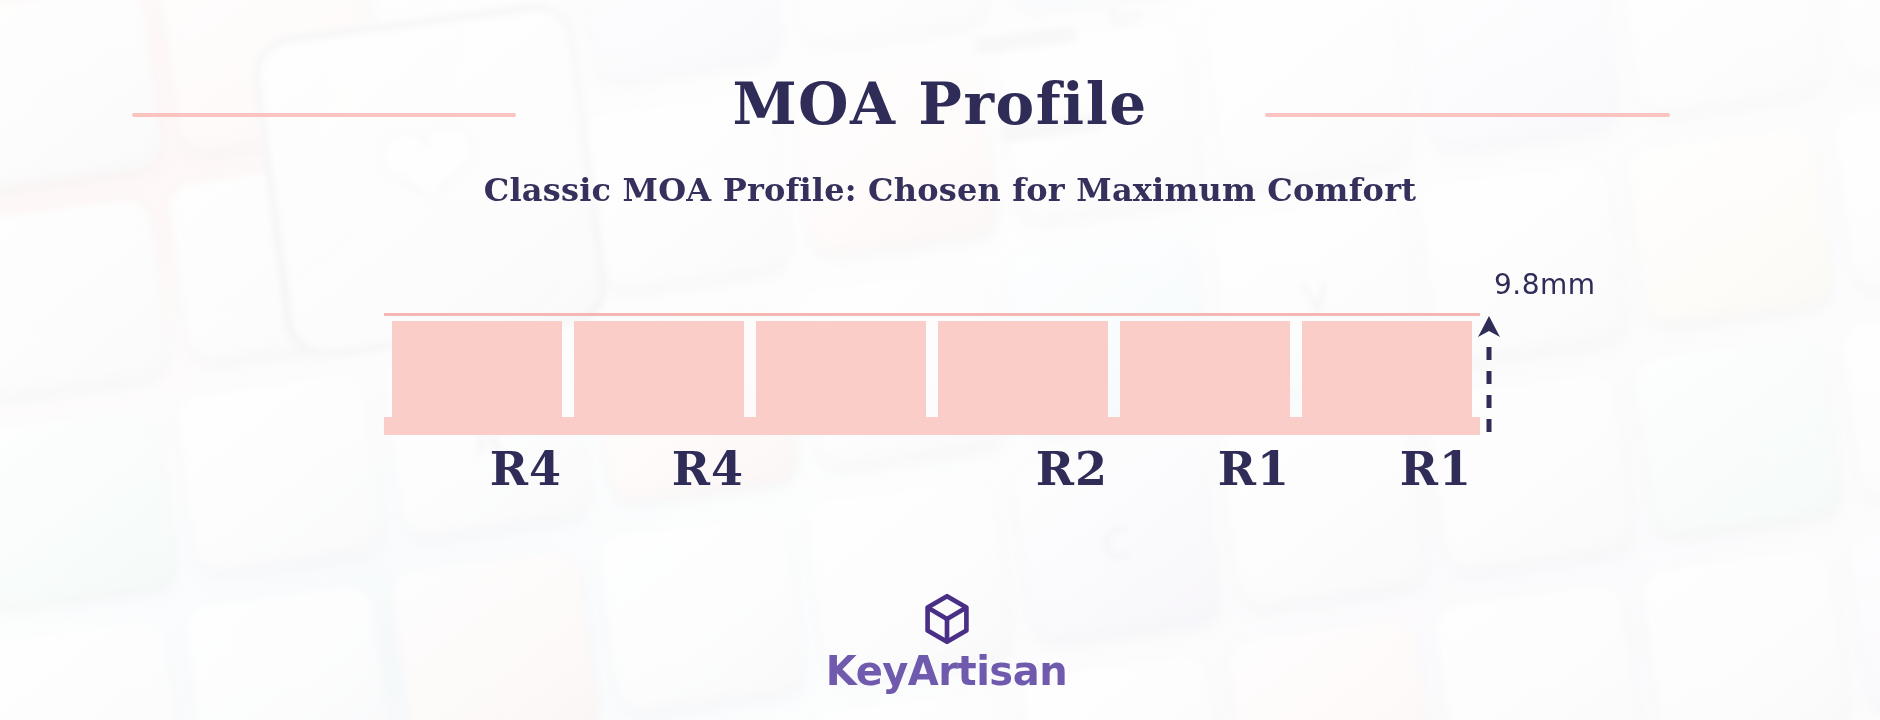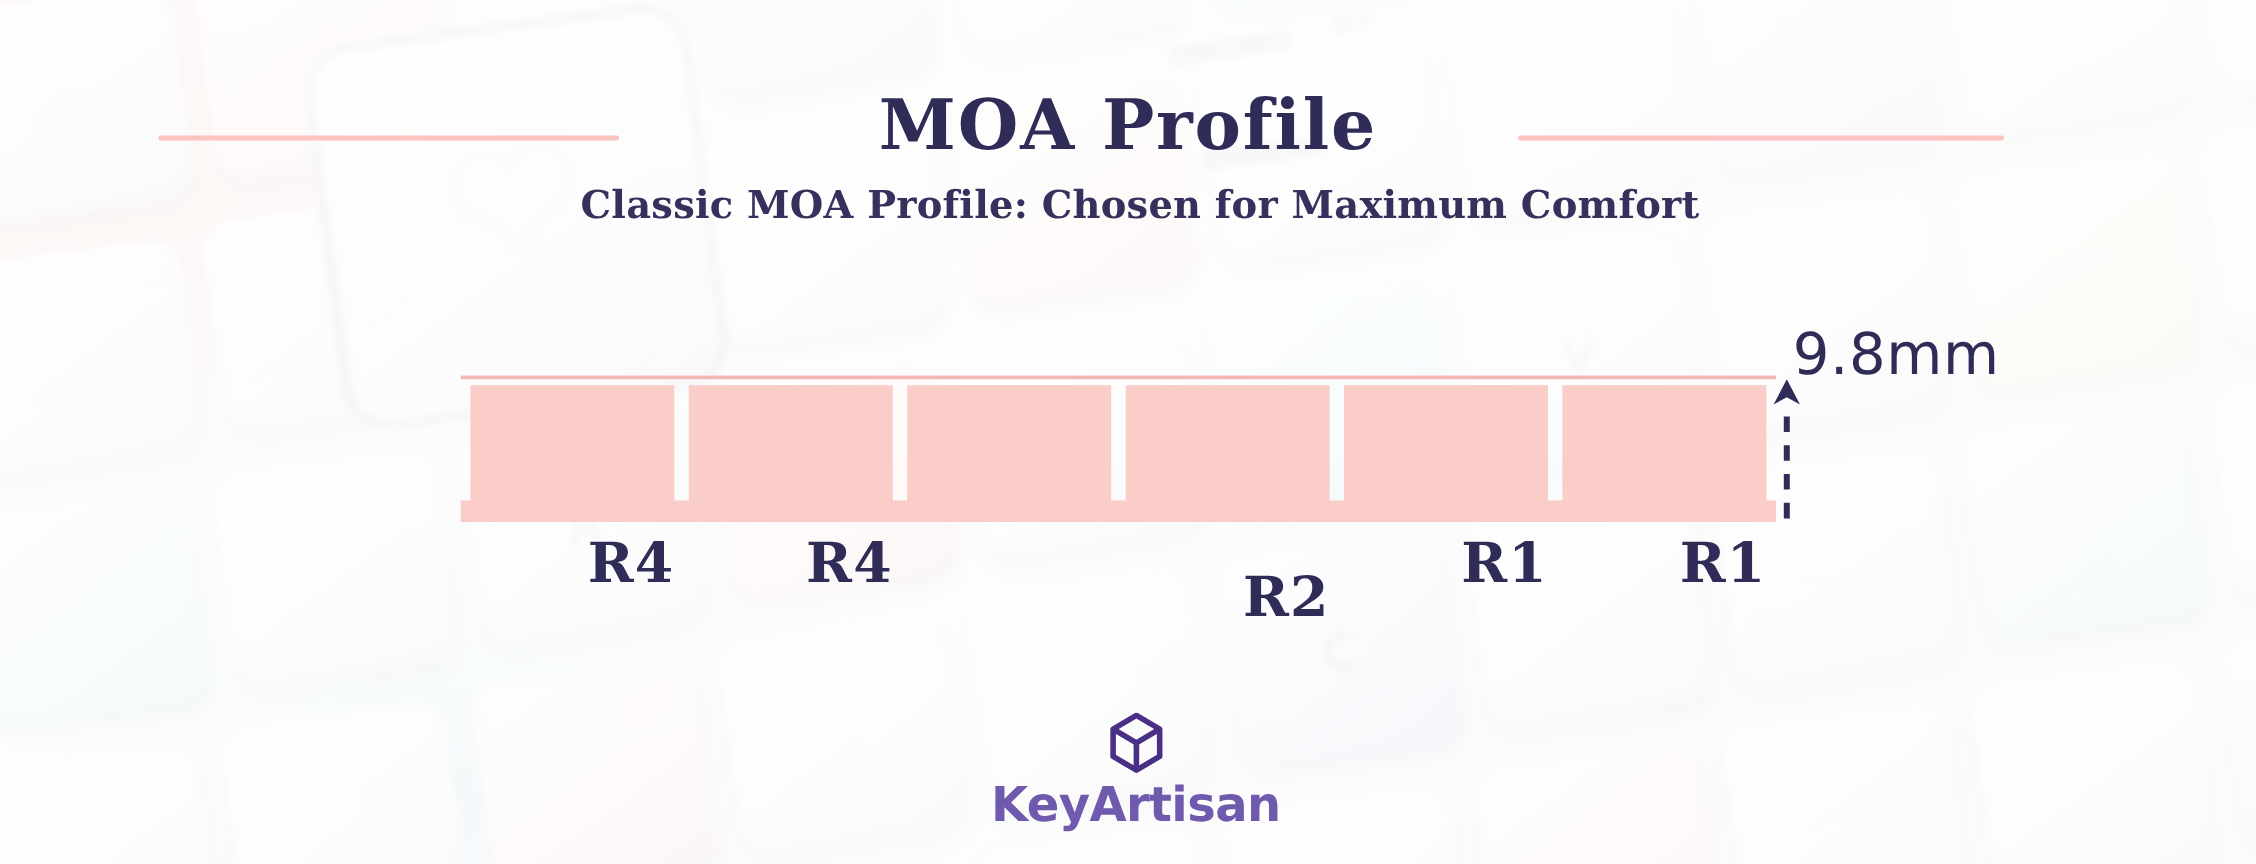--- a/index.html
+++ b/index.html
@@ -121,21 +121,21 @@
     top: 70px; left: 0; right: 0;
     text-align: center;
     font-family: "DejaVu Serif", serif;
     font-size: 58px;
     font-weight: 700;
     letter-spacing: 1.5px;
     color: #2f2c58;
   }
   .subtitle {
     position: absolute;
-    top: 152px; left: 0; right: 0;
+    top: 171px; left: 0; right: 0;
     text-align: center;
     font-family: "DejaVu Serif", serif;
     font-size: 32px;
     font-weight: 700;
     letter-spacing: 0.2px;
     color: #35315c;
     margin-left: 20px;
   }
 
   
@@ -175,21 +175,21 @@
     border-top-right-radius: 34px 26px;
     clip-path: polygon(0% 100%, 5.5% 0%, 94.5% 0%, 100% 100%);
   }
 
   
   .measure-label {
     position: absolute;
     left: 1494px;
     top: 268px;
     font-family: "DejaVu Sans", sans-serif;
-    font-size: 48px;
+    font-size: 28px;
     font-weight: 500;
     color: #2f2c58;
     white-space: nowrap;
     letter-spacing: 0.5px;
   }
   .measure-arrow {
     position: absolute;
     left: 1476px;
     top: 312px;
     width: 26px;
@@ -344,21 +344,21 @@
 
     <div class="measure-label">9.8mm</div>
     <svg class="measure-arrow" viewBox="0 0 26 122">
       <line x1="13" y1="120" x2="13" y2="26" stroke="#2f2c58" stroke-width="5" stroke-dasharray="13 11" stroke-linecap="butt"></line>
       <path d="M13 4 L24 25 L13 19 L2 25 Z" fill="#2f2c58"></path>
     </svg>
 
     <div class="rowlabels">
       <div class="rowlabel" style="left:8px;   width:170px;">R4</div>
       <div class="rowlabel" style="left:190px; width:170px;">R4</div>
-      <div class="rowlabel" style="left:554px; width:170px;margin-top:28px;">R2</div>
+      <div class="rowlabel" style="left:554px; width:170px;">R2</div>
       <div class="rowlabel" style="left:736px; width:170px;">R1</div>
       <div class="rowlabel" style="left:918px; width:170px;">R1</div>
     </div>
 
     <div class="brand">
       <svg width="54" height="54" viewBox="0 0 64 64">
         <path d="M32 5 L55 18.5 L55 45.5 L32 59 L9 45.5 L9 18.5 Z" fill="none" stroke="#4a2f86" stroke-width="5.5" stroke-linejoin="round"></path>
         <path d="M12.5 20.5 L32 32 L51.5 20.5" fill="none" stroke="#4a2f86" stroke-width="5.5" stroke-linejoin="round" stroke-linecap="round"></path>
         <path d="M32 32 L32 57" fill="none" stroke="#4a2f86" stroke-width="5.5" stroke-linecap="round"></path>
       </svg>

